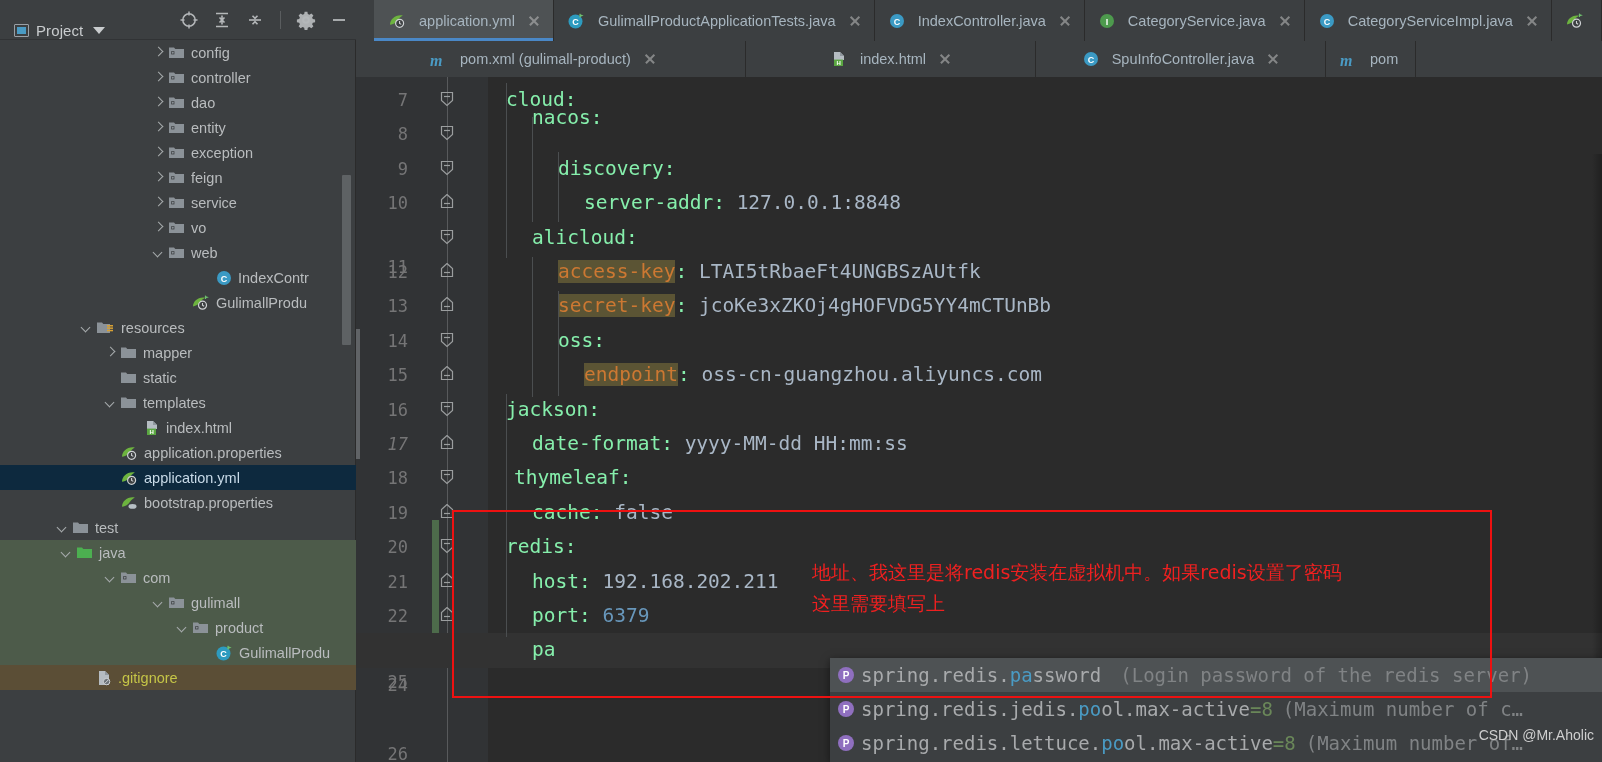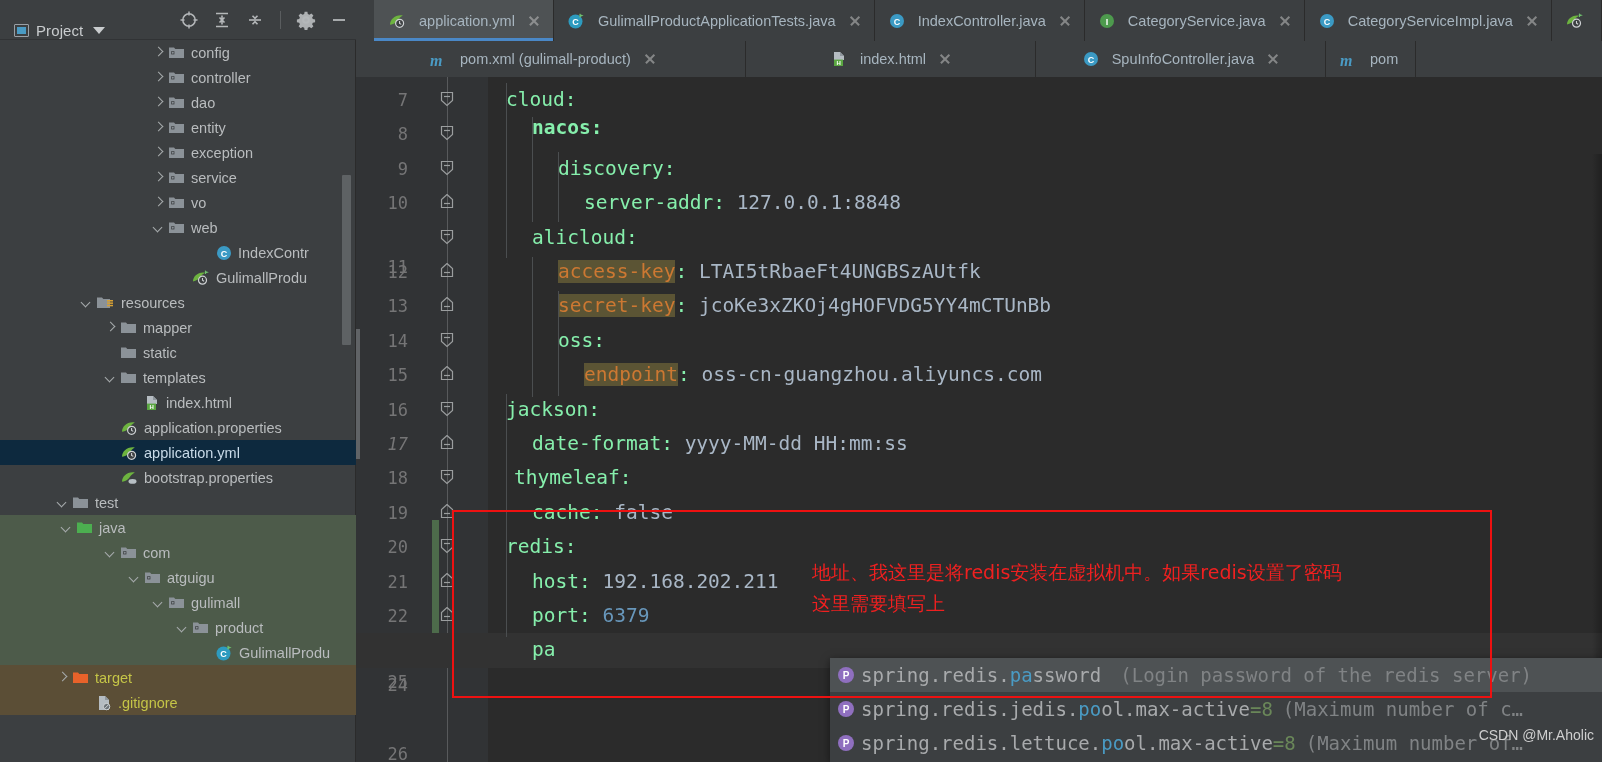--- a/index.html
+++ b/index.html
@@ -299,20 +299,29 @@
             </svg></span>
           <span class="tlabel">exception</span>
         </div>
         <div class="trow" style="padding-left: 152px;">
           <span class="arrow right"></span>
           <span class="ic" style="width: 17px; height: 15px;"><svg width="17" height="15" viewBox="0 0 17 15">
               <path fill="#8b9298" d="M1 2.5h5l1.3 1.6H16V13H1z"></path>
               <rect x="3.2" y="6.2" width="3.2" height="3.2" fill="#3c3f41"></rect>
               <circle cx="4.8" cy="7.8" r="1" fill="#8b9298"></circle>
             </svg></span>
+          <span class="tlabel">feign</span>
+        </div>
+        <div class="trow" style="padding-left: 152px;">
+          <span class="arrow right"></span>
+          <span class="ic" style="width: 17px; height: 15px;"><svg width="17" height="15" viewBox="0 0 17 15">
+              <path fill="#8b9298" d="M1 2.5h5l1.3 1.6H16V13H1z"></path>
+              <rect x="3.2" y="6.2" width="3.2" height="3.2" fill="#3c3f41"></rect>
+              <circle cx="4.8" cy="7.8" r="1" fill="#8b9298"></circle>
+            </svg></span>
           <span class="tlabel">service</span>
         </div>
         <div class="trow" style="padding-left: 152px;">
           <span class="arrow right"></span>
           <span class="ic" style="width: 17px; height: 15px;"><svg width="17" height="15" viewBox="0 0 17 15">
               <path fill="#8b9298" d="M1 2.5h5l1.3 1.6H16V13H1z"></path>
               <rect x="3.2" y="6.2" width="3.2" height="3.2" fill="#3c3f41"></rect>
               <circle cx="4.8" cy="7.8" r="1" fill="#8b9298"></circle>
             </svg></span>
           <span class="tlabel">vo</span>
@@ -428,29 +437,20 @@
         </div>
         <div class="trow row-green" style="padding-left: 104px;">
           <span class="arrow down"></span>
           <span class="ic" style="width: 17px; height: 15px;"><svg width="17" height="15" viewBox="0 0 17 15">
               <path fill="#8b9298" d="M1 2.5h5l1.3 1.6H16V13H1z"></path>
               <rect x="3.2" y="6.2" width="3.2" height="3.2" fill="#3c3f41"></rect>
               <circle cx="4.8" cy="7.8" r="1" fill="#8b9298"></circle>
             </svg></span>
           <span class="tlabel">com</span>
         </div>
-        <div class="trow row-green" style="padding-left: 128px;">
-          <span class="arrow down"></span>
-          <span class="ic" style="width: 17px; height: 15px;"><svg width="17" height="15" viewBox="0 0 17 15">
-              <path fill="#8b9298" d="M1 2.5h5l1.3 1.6H16V13H1z"></path>
-              <rect x="3.2" y="6.2" width="3.2" height="3.2" fill="#3c3f41"></rect>
-              <circle cx="4.8" cy="7.8" r="1" fill="#8b9298"></circle>
-            </svg></span>
-          <span class="tlabel">atguigu</span>
-        </div>
         <div class="trow row-green" style="padding-left: 152px;">
           <span class="arrow down"></span>
           <span class="ic" style="width: 17px; height: 15px;"><svg width="17" height="15" viewBox="0 0 17 15">
               <path fill="#8b9298" d="M1 2.5h5l1.3 1.6H16V13H1z"></path>
               <rect x="3.2" y="6.2" width="3.2" height="3.2" fill="#3c3f41"></rect>
               <circle cx="4.8" cy="7.8" r="1" fill="#8b9298"></circle>
             </svg></span>
           <span class="tlabel">gulimall</span>
         </div>
         <div class="trow row-green" style="padding-left: 176px;">
@@ -464,27 +464,20 @@
         </div>
         <div class="trow row-green" style="padding-left: 200px;">
           <span class="arrow "></span>
           <span class="ic" style="width: 17px; height: 16px;"><svg width="17" height="16" viewBox="0 0 17 16">
               <circle cx="7.5" cy="8.5" r="7" fill="#2d9bbf"></circle>
               <text x="7.5" y="12" font-size="9" font-weight="bold" fill="#ffffff" text-anchor="middle" font-family="Liberation Sans">C</text>
               <path fill="#6ec06e" d="M12 1.2l3.6 1.3-3.6 1.4z"></path>
               <rect x="11.4" y="0.8" width="1.2" height="3.6" fill="#6ec06e"></rect>
             </svg></span>
           <span class="tlabel">GulimallProdu</span>
-        </div>
-        <div class="trow row-brown" style="padding-left: 56px;">
-          <span class="arrow right"></span>
-          <span class="ic" style="width: 17px; height: 15px;"><svg width="17" height="15" viewBox="0 0 17 15">
-              <path fill="#e8622a" d="M1 2.5h5l1.3 1.6H16V13H1z"></path>
-            </svg></span>
-          <span class="tlabel label-yellow">target</span>
         </div>
         <div class="trow row-brown" style="padding-left: 80px;">
           <span class="arrow "></span>
           <span class="ic" style="width: 16px; height: 16px;"><svg width="16" height="16" viewBox="0 0 16 16">
               <path fill="#b5bcc2" d="M3 1h6l4 4v10H3z"></path>
               <path fill="#8f979d" d="M9 1l4 4H9z"></path>
               <circle cx="10.6" cy="11.6" r="3.2" fill="#6b7278" stroke="#cfd2d4" stroke-width="1"></circle>
               <path d="M8.6 13.6l4-4" stroke="#cfd2d4" stroke-width="1"></path>
             </svg></span>
           <span class="tlabel" style="color: rgb(197, 197, 71);">.gitignore</span>
@@ -703,21 +696,21 @@
               <path d="M4 9.5h6" stroke="#9b9e9f" stroke-width="1.2"></path>
             </svg>
           </div>
           <div class="lnum" style="top: 590.8px;">24</div>
           <div class="lnum" style="top: 588px;">25</div>
           <div class="lnum" style="top: 659.6px;">26</div>
         </div>
       <div id="code-lines">
           <div class="line-hl" style="top: 556.4px;"></div>
           <div class="cline" style="top: 6px; left: 150px;"><span class="k">cloud</span><span class="k">:</span></div>
-          <div class="cline" style="top: 34px; left: 176px; font-weight: bold;"><span class="k">nacos</span><span class="k">:</span></div>
+          <div class="cline" style="top: 24px; left: 176px;"><span class="k">nacos</span><span class="k">:</span></div>
           <div class="cline" style="top: 74.8px; left: 202px;"><span class="k">discovery</span><span class="k">:</span></div>
           <div class="cline" style="top: 109.2px; left: 228px;"><span class="k">server-addr</span><span class="k">:</span><span class="v"> 127.0.0.1:8848</span></div>
           <div class="cline" style="top: 143.6px; left: 176px;"><span class="k">alicloud</span><span class="k">:</span></div>
           <div class="cline" style="top: 178px; left: 202px;"><span class="kh">access-key</span><span class="k">:</span><span class="v"> LTAI5tRbaeFt4UNGBSzAUtfk</span></div>
           <div class="cline" style="top: 212.4px; left: 202px;"><span class="kh">secret-key</span><span class="k">:</span><span class="v"> jcoKe3xZKOj4gHOFVDG5YY4mCTUnBb</span></div>
           <div class="cline" style="top: 246.8px; left: 202px;"><span class="k">oss</span><span class="k">:</span></div>
           <div class="cline" style="top: 281.2px; left: 228px;"><span class="kh">endpoint</span><span class="k">:</span><span class="v"> oss-cn-guangzhou.aliyuncs.com</span></div>
           <div class="cline" style="top: 315.6px; left: 150px;"><span class="k">jackson</span><span class="k">:</span></div>
           <div class="cline" style="top: 350px; left: 176px;"><span class="k">date-format</span><span class="k">:</span><span class="v"> yyyy-MM-dd HH:mm:ss</span></div>
           <div class="cline" style="top: 384.4px; left: 150px; padding-left: 8px;"><span class="k">thymeleaf</span><span class="k">:</span></div>

